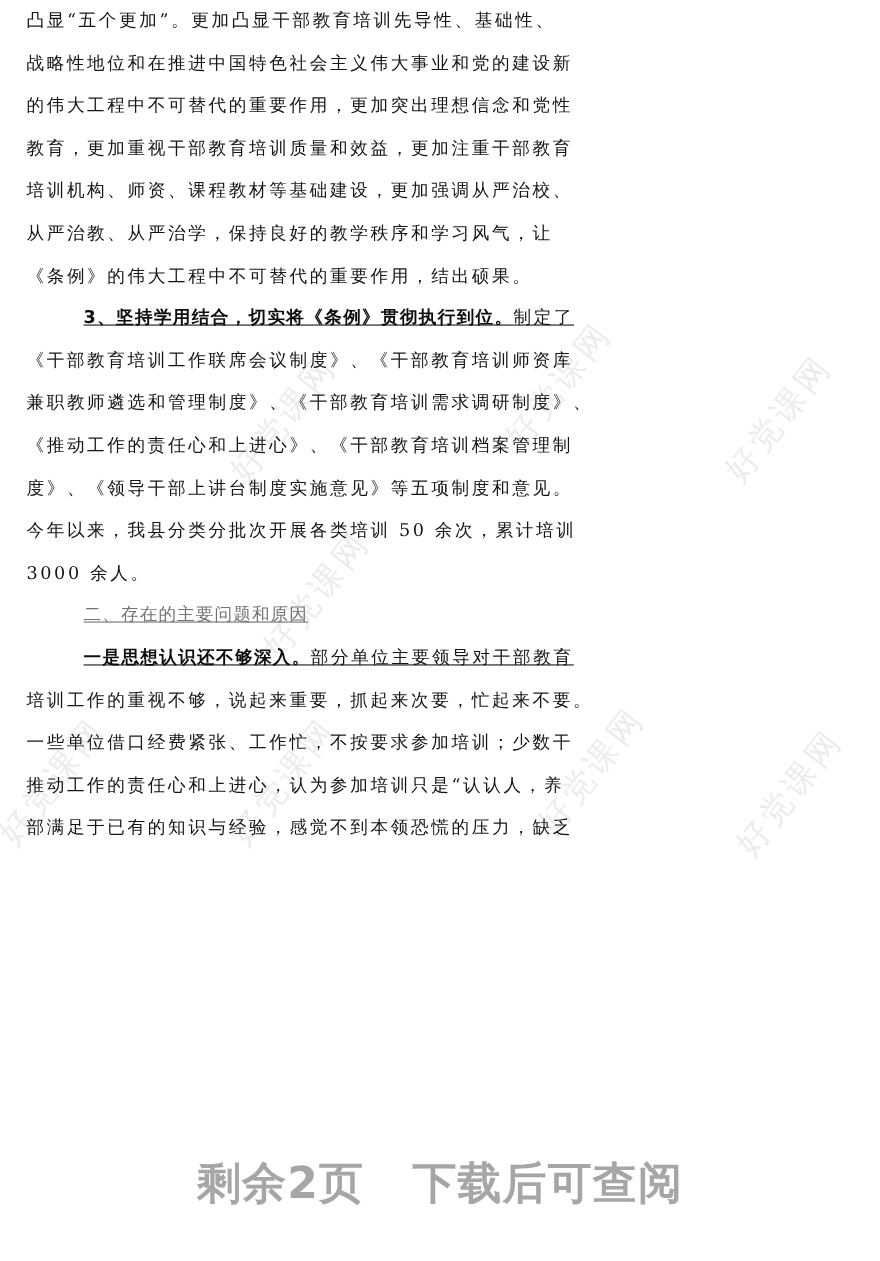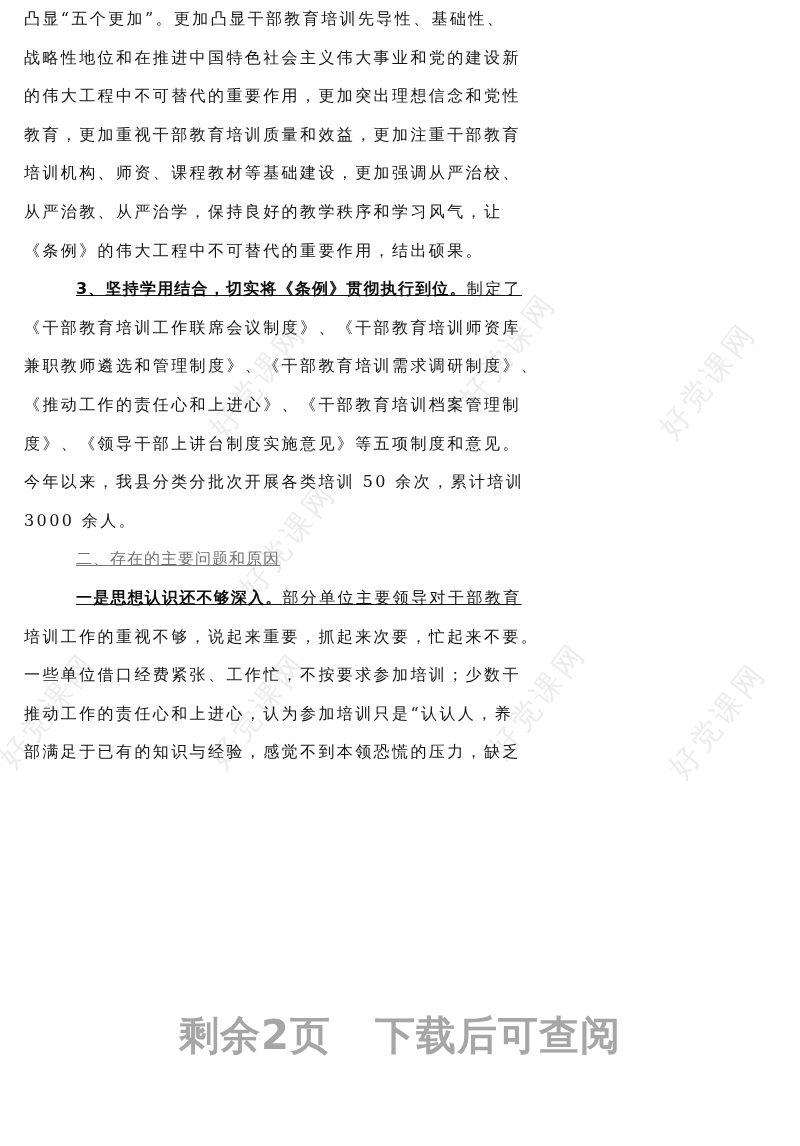--- a/index.html
+++ b/index.html
@@ -59,21 +59,21 @@
       transform: rotate(-52deg);
       transform-origin: center center;
       white-space: nowrap;
       letter-spacing: 4px;
       pointer-events: none;
       user-select: none;
     }
     .footer-banner {
       position: absolute;
       left: 0;
-      top: 1008px;
+      top: 1048px;
       width: 800px;
       text-align: center;
       font-family: "DejaVu Sans", "Liberation Sans", sans-serif;
       font-weight: bold;
       font-size: 40px;
       color: #a6a6a6;
       letter-spacing: 1px;
     }
     .footer-banner .gap {
       display: inline-block;

